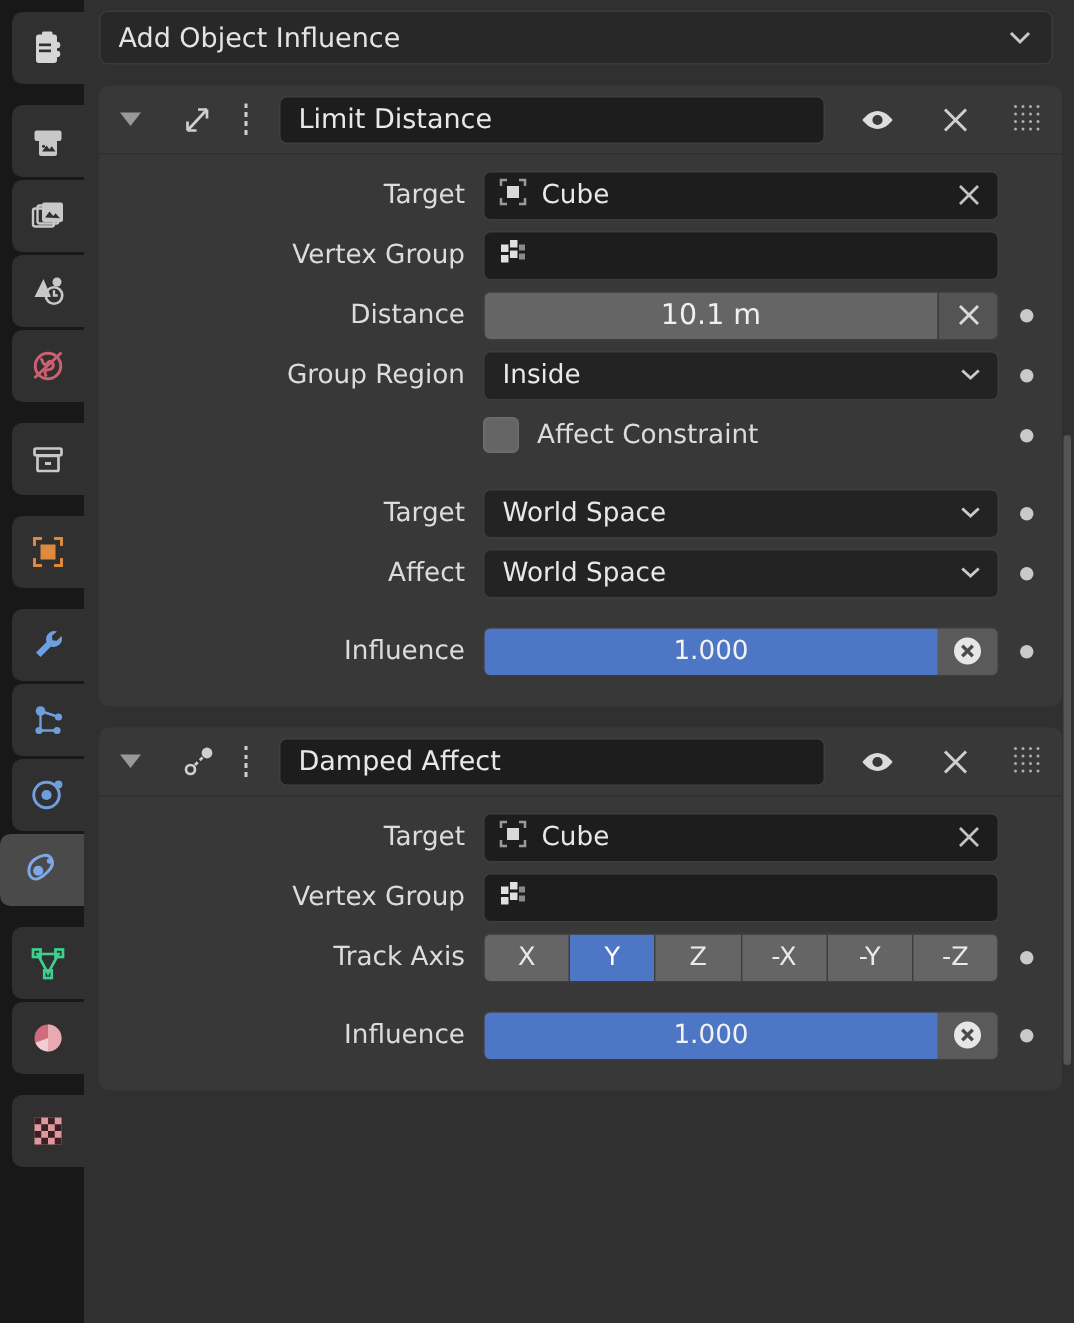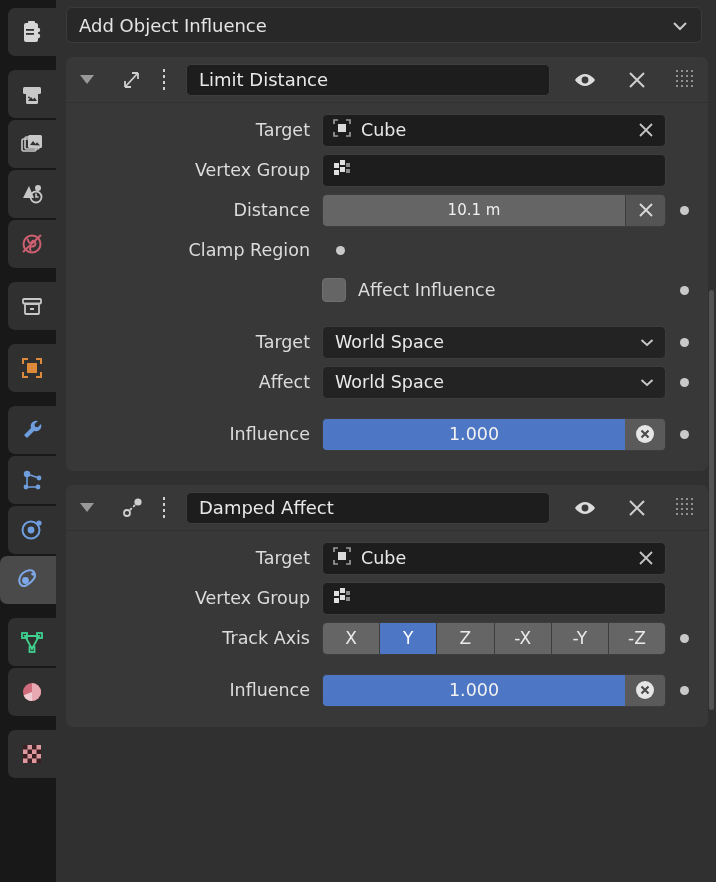--- a/index.html
+++ b/index.html
@@ -160,21 +160,21 @@
   
   .numslider {
     flex: 1 1 auto; height: 33px;
     display: flex; align-items: stretch;
     border-radius: 5px; overflow: hidden;
     border: 1px solid #3d3d3d;
   }
   .numslider .track {
     flex: 1 1 auto; background: #656565;
     display: flex; align-items: center; justify-content: center;
-    color: #f0f0f0; font-size: 15px;
+    color: #f0f0f0; font-size: 19px;
   }
   .numslider .clear {
     flex: 0 0 40px; background: #545454;
     display: flex; align-items: center; justify-content: center;
     border-left: 1px solid #3d3d3d;
   }
 
   
   .inflwrap {
     flex: 1 1 auto; height: 33px;
@@ -476,31 +476,41 @@
                   </svg>
               </div>
             </div>
           </div>
           <div class="deco">
               <i></i>
             </div>
         </div>
 
         <div class="row">
-          <div class="row-label">Clamp Region</div>
+          <div class="row-label">Group Region</div>
+          <div class="ctrl">
+            <div class="enum">
+              <span>Inside</span>
+              <span class="chev">
+                <svg width="16" height="11" viewBox="0 0 16 11">
+                    <path d="M2.5 3l5.5 5 5.5-5" fill="none" stroke="#c9c9c9" stroke-width="1.9"></path>
+                  </svg>
+              </span>
+            </div>
+          </div>
           <div class="deco">
               <i></i>
             </div>
         </div>
 
         <div class="row">
           <div class="row-label"></div>
           <div class="ctrl">
             <span class="checkbox"></span>
-            <span class="chk-label">Affect Influence</span>
+            <span class="chk-label">Affect Constraint</span>
           </div>
           <div class="deco">
               <i></i>
             </div>
         </div>
 
         <div class="row spaced">
           <div class="row-label">Target</div>
           <div class="ctrl">
             <div class="enum">

